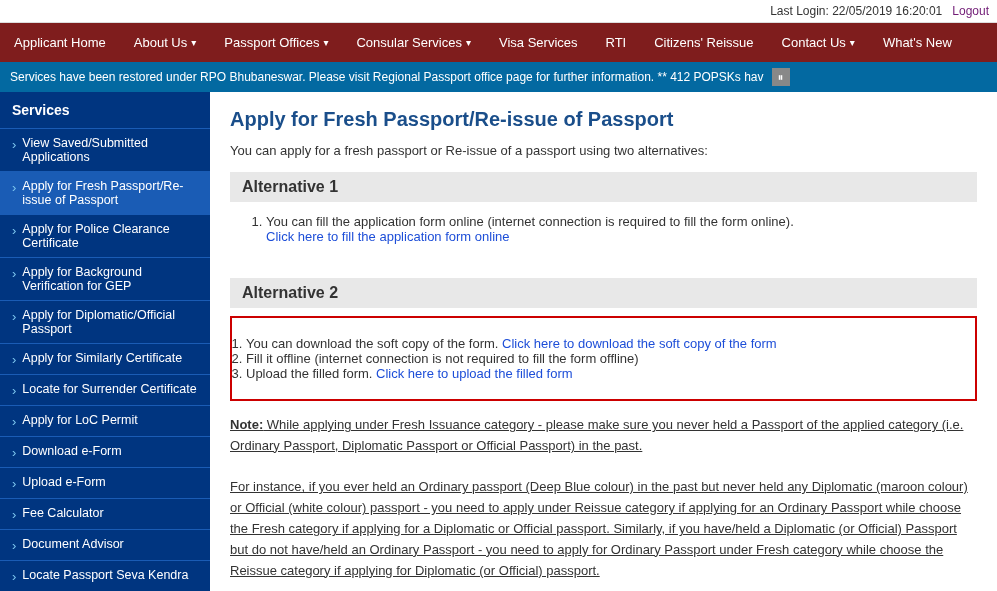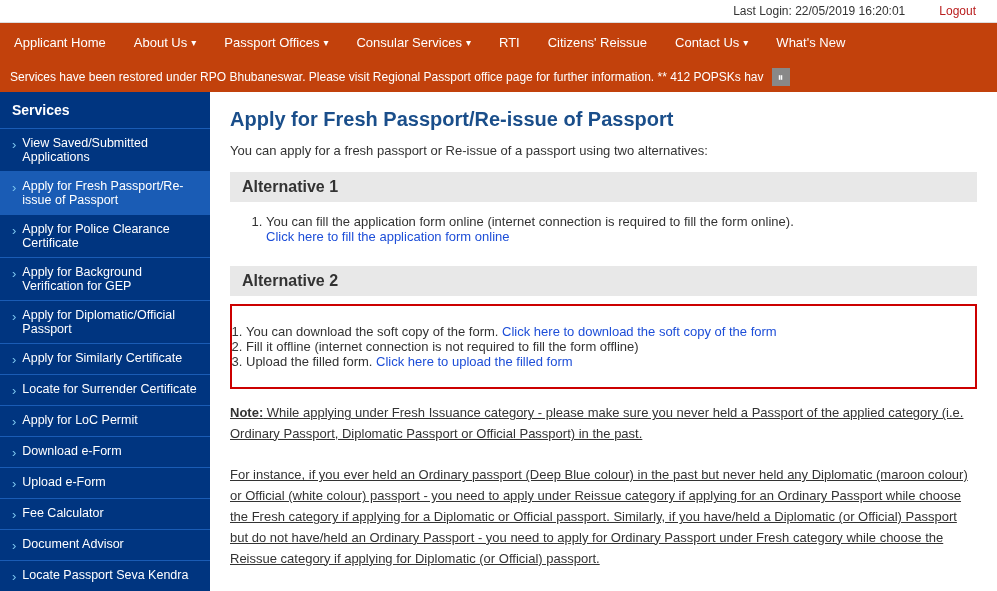--- a/index.html
+++ b/index.html
@@ -4,47 +4,46 @@
   <style>
     * { margin: 0; padding: 0; box-sizing: border-box; }
     body { font-family: Arial, sans-serif; font-size: 13px; background: #fff; color: #333; width: 997px; }
 
     
     .top-bar {
       background: #fff;
       display: flex;
       justify-content: flex-end;
       align-items: center;
-      padding: 4px 21px;
+      padding: 4px 8px;
       font-size: 12px;
       border-bottom: 1px solid #ddd;
-      gap: 24px;
-    }
-    .top-bar a { color: #b91c1c; text-decoration: none; margin-left: 10px; }
+    }
+    .top-bar a { color: #701a75; text-decoration: none; margin-left: 10px; }
 
     
     .nav {
-      background: #c2410c;
+      background: #7f1d1d;
       display: flex;
       align-items: stretch;
     }
     .nav-item {
       color: #fff;
       padding: 12px 14px;
       font-size: 13px;
       cursor: pointer;
       display: flex;
       align-items: center;
       white-space: nowrap;
     }
     .nav-item .arrow { font-size: 10px; margin-left: 4px; }
 
     
     .ticker {
-      background: #c2410c;
+      background: #0369a1;
       color: #fff;
       padding: 6px 10px;
       font-size: 12px;
       display: flex;
       align-items: center;
       overflow: hidden;
       white-space: nowrap;
     }
     .ticker-pause {
       background: #888;
@@ -124,21 +123,21 @@
       color: #333;
     }
     .alt-content {
       margin-bottom: 14px;
       padding: 4px 0 4px 16px;
     }
     .alt-content ol {
       margin-left: 20px;
     }
     .alt-content li {
-      margin-bottom: 4px;
+      margin-bottom: 16px;
       font-size: 13px;
     }
     .alt2-bordered {
       border: 2px solid #c00;
       padding: 18px 14px;
       margin-bottom: 14px;
     }
     a.link-blue { color: #1d4ed8; text-decoration: none; }
 
     .note-section {
@@ -165,20 +164,23 @@
     <span>About Us</span>
     <span class="arrow">▾</span>
   </div>
   <div class="nav-item">
     <span>Passport Offices</span>
     <span class="arrow">▾</span>
   </div>
   <div class="nav-item">
     <span>Consular Services</span>
     <span class="arrow">▾</span>
+  </div>
+  <div class="nav-item">
+    <span>Visa Services</span>
   </div>
   <div class="nav-item">
     <span>RTI</span>
   </div>
   <div class="nav-item">
     <span>Citizens' Reissue</span>
   </div>
   <div class="nav-item">
     <span>Contact Us</span>
     <span class="arrow">▾</span>

